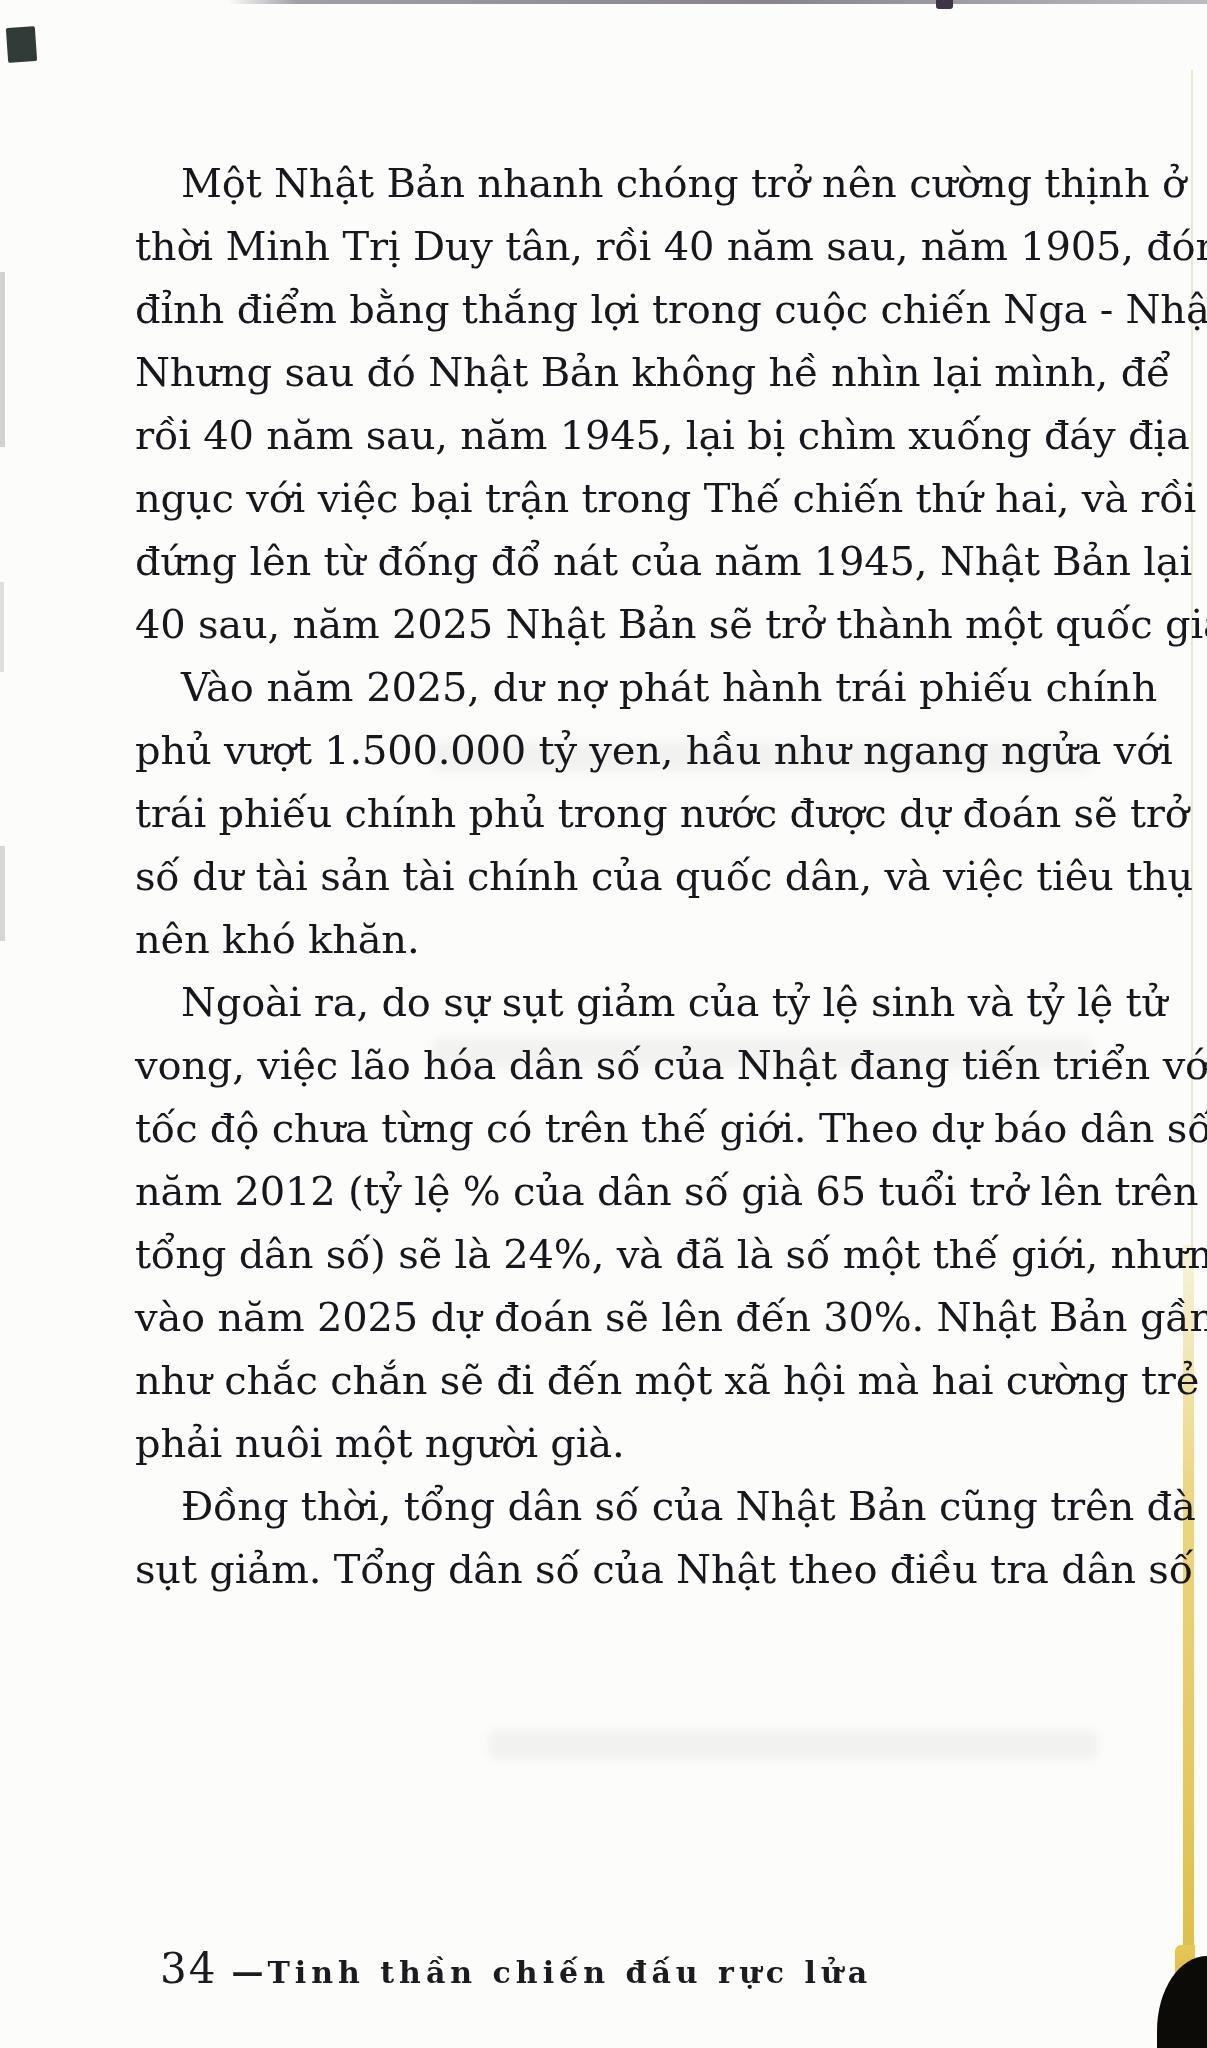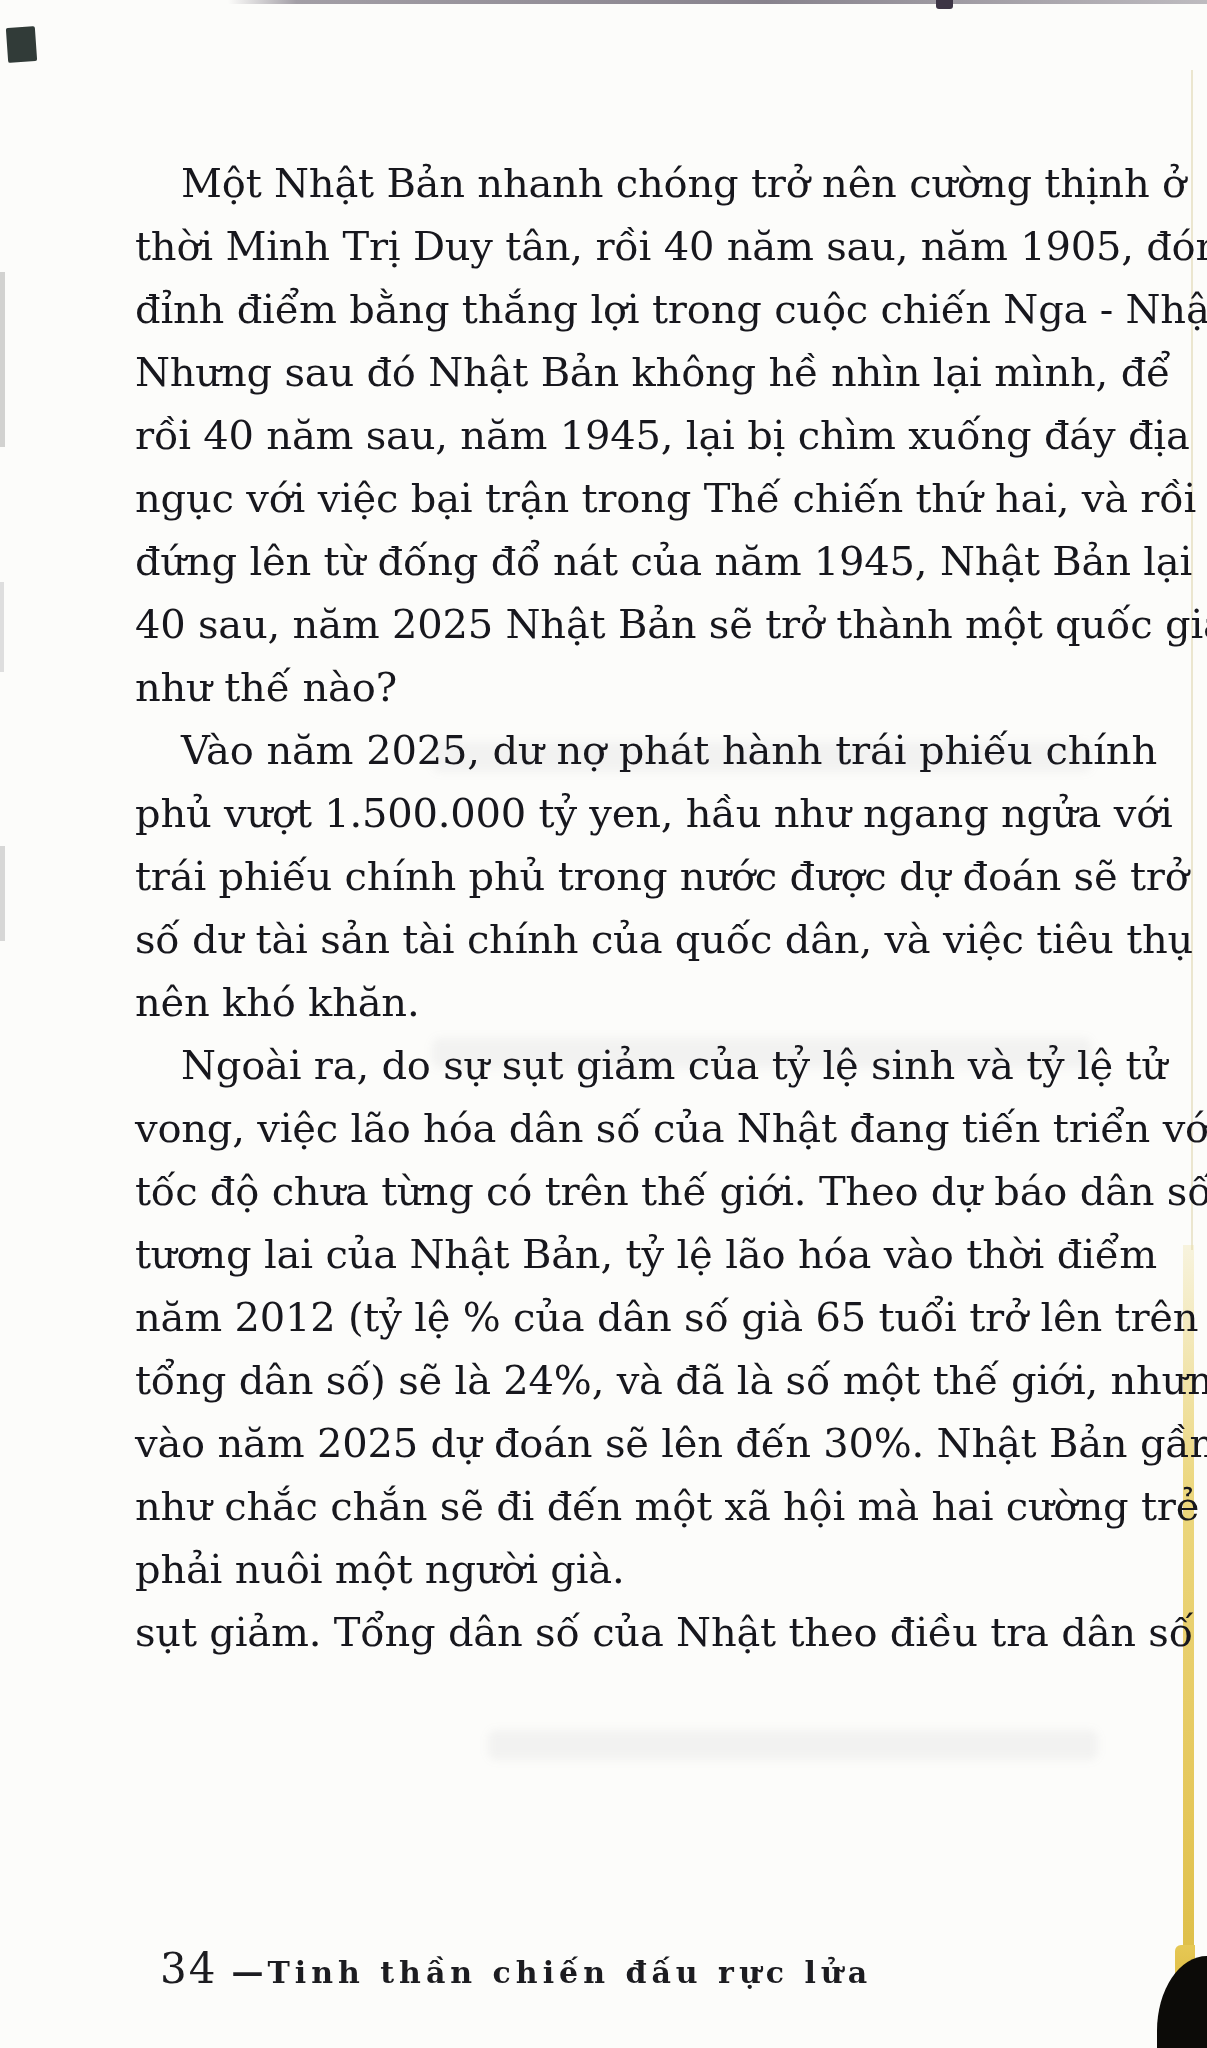--- a/index.html
+++ b/index.html
@@ -113,44 +113,43 @@
 
     <div class="para">
       <div class="line first">Một Nhật Bản nhanh chóng trở nên cường thịnh ở</div>
       <div class="line">thời Minh Trị Duy tân, rồi 40 năm sau, năm 1905, đón</div>
       <div class="line">đỉnh điểm bằng thắng lợi trong cuộc chiến Nga - Nhật.</div>
       <div class="line">Nhưng sau đó Nhật Bản không hề nhìn lại mình, để</div>
       <div class="line">rồi 40 năm sau, năm 1945, lại bị chìm xuống đáy địa</div>
       <div class="line">ngục với việc bại trận trong Thế chiến thứ hai, và rồi</div>
       <div class="line">đứng lên từ đống đổ nát của năm 1945, Nhật Bản lại</div>
       <div class="line">40 sau, năm 2025 Nhật Bản sẽ trở thành một quốc gia</div>
-      <div class="line end">như thế nào?</div>
     </div>
 
     <div class="para">
       <div class="line first">Vào năm 2025, dư nợ phát hành trái phiếu chính</div>
       <div class="line">phủ vượt 1.500.000 tỷ yen, hầu như ngang ngửa với</div>
       <div class="line">trái phiếu chính phủ trong nước được dự đoán sẽ trở</div>
       <div class="line">số dư tài sản tài chính của quốc dân, và việc tiêu thụ</div>
       <div class="line end">nên khó khăn.</div>
     </div>
 
     <div class="para">
       <div class="line first">Ngoài ra, do sự sụt giảm của tỷ lệ sinh và tỷ lệ tử</div>
       <div class="line">vong, việc lão hóa dân số của Nhật đang tiến triển với</div>
       <div class="line">tốc độ chưa từng có trên thế giới. Theo dự báo dân số</div>
-      <div class="line">tương lai của Nhật Bản, tỷ lệ lão hóa vào thời điểm</div>
       <div class="line">năm 2012 (tỷ lệ % của dân số già 65 tuổi trở lên trên</div>
       <div class="line">tổng dân số) sẽ là 24%, và đã là số một thế giới, nhưng</div>
       <div class="line">vào năm 2025 dự đoán sẽ lên đến 30%. Nhật Bản gần</div>
       <div class="line">như chắc chắn sẽ đi đến một xã hội mà hai cường trẻ</div>
       <div class="line end">phải nuôi một người già.</div>
     </div>
 
     <div class="para">
+      <div class="line first">Đồng thời, tổng dân số của Nhật Bản cũng trên đà</div>
       <div class="line">sụt giảm. Tổng dân số của Nhật theo điều tra dân số</div>
     </div>
 
   </div>
 
   <div class="footer">
     <span class="page-num">34</span>
     <span class="dash">—</span>
     <span class="book-title">Tinh thần chiến đấu rực lửa</span>
   </div>

